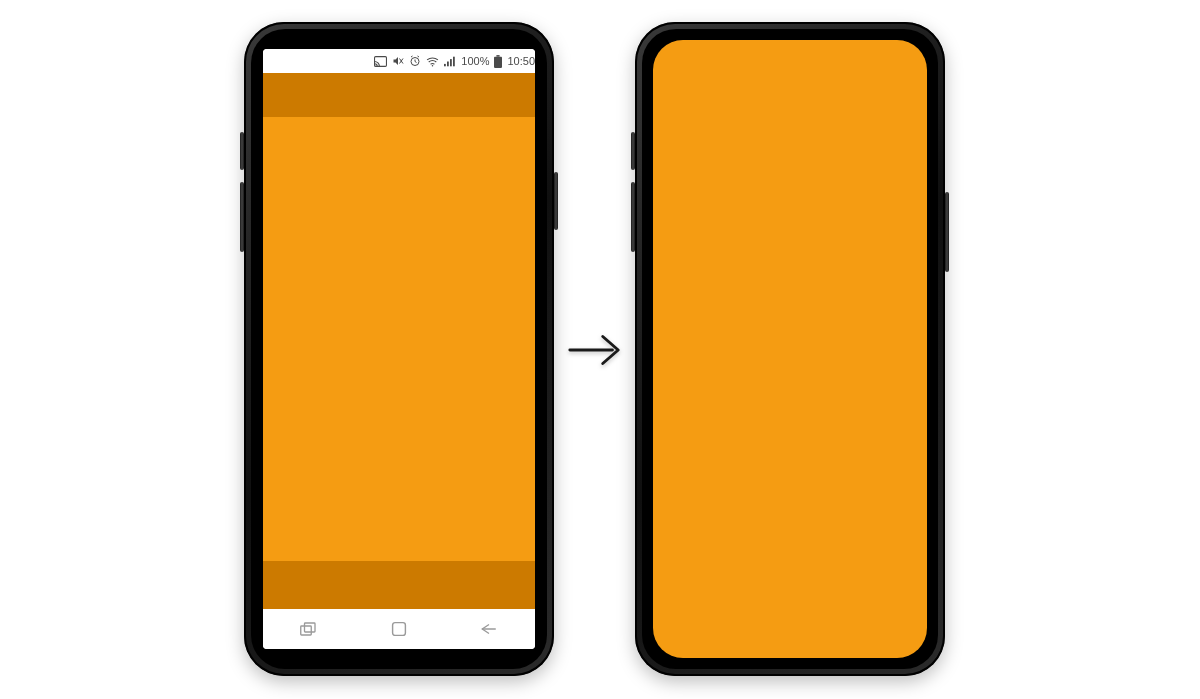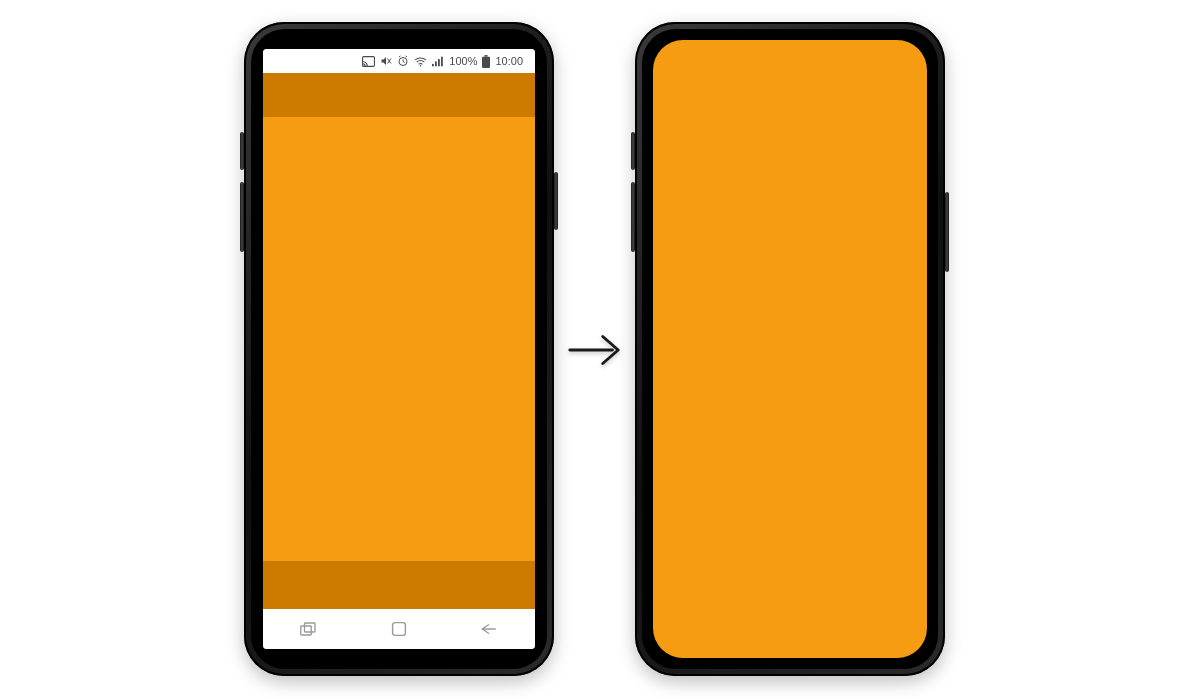--- a/index.html
+++ b/index.html
@@ -70,21 +70,21 @@
     display: flex;
     flex-direction: column;
   }
   .statusbar {
     height: 24px;
     background: #ffffff;
     display: flex;
     justify-content: flex-end;
     align-items: center;
     gap: 5px;
-    padding: 0 12px;
+    padding: 0 0;
     color: #4a4a4a;
     font-size: 11px;
   }
   .statusbar .ico { display:inline-flex; align-items:center; }
   .statusbar svg { display:block; }
 
   .topband, .botband {
     background: #cc7a00;
   }
   .topband { height: 44px; }
@@ -172,21 +172,21 @@
               <rect x="15" y="0" width="3" height="16"></rect>
             </svg>
           </span>
           <span>100%</span>
           <span class="ico">
             <svg width="8" height="13" viewBox="0 0 10 16" fill="#4a4a4a">
               <rect x="3" y="0" width="4" height="2"></rect>
               <rect x="0" y="2" width="10" height="14" rx="1"></rect>
             </svg>
           </span>
-          <span>10:00</span>
+          <span>10:50</span>
         </div>
 
         <div class="topband"></div>
         <div class="content"></div>
         <div class="botband"></div>
 
         <div class="navbar">
           <span>
             <svg width="18" height="14" viewBox="0 0 24 18" fill="none" stroke="#9a9a9a" stroke-width="1.8">
               <rect x="1" y="5" width="14" height="12" rx="1"></rect>

